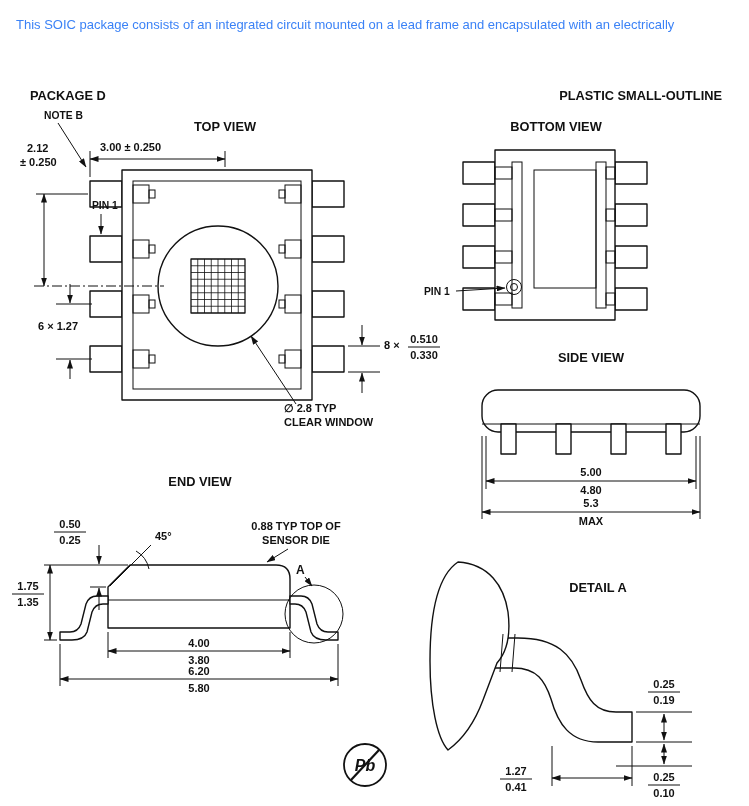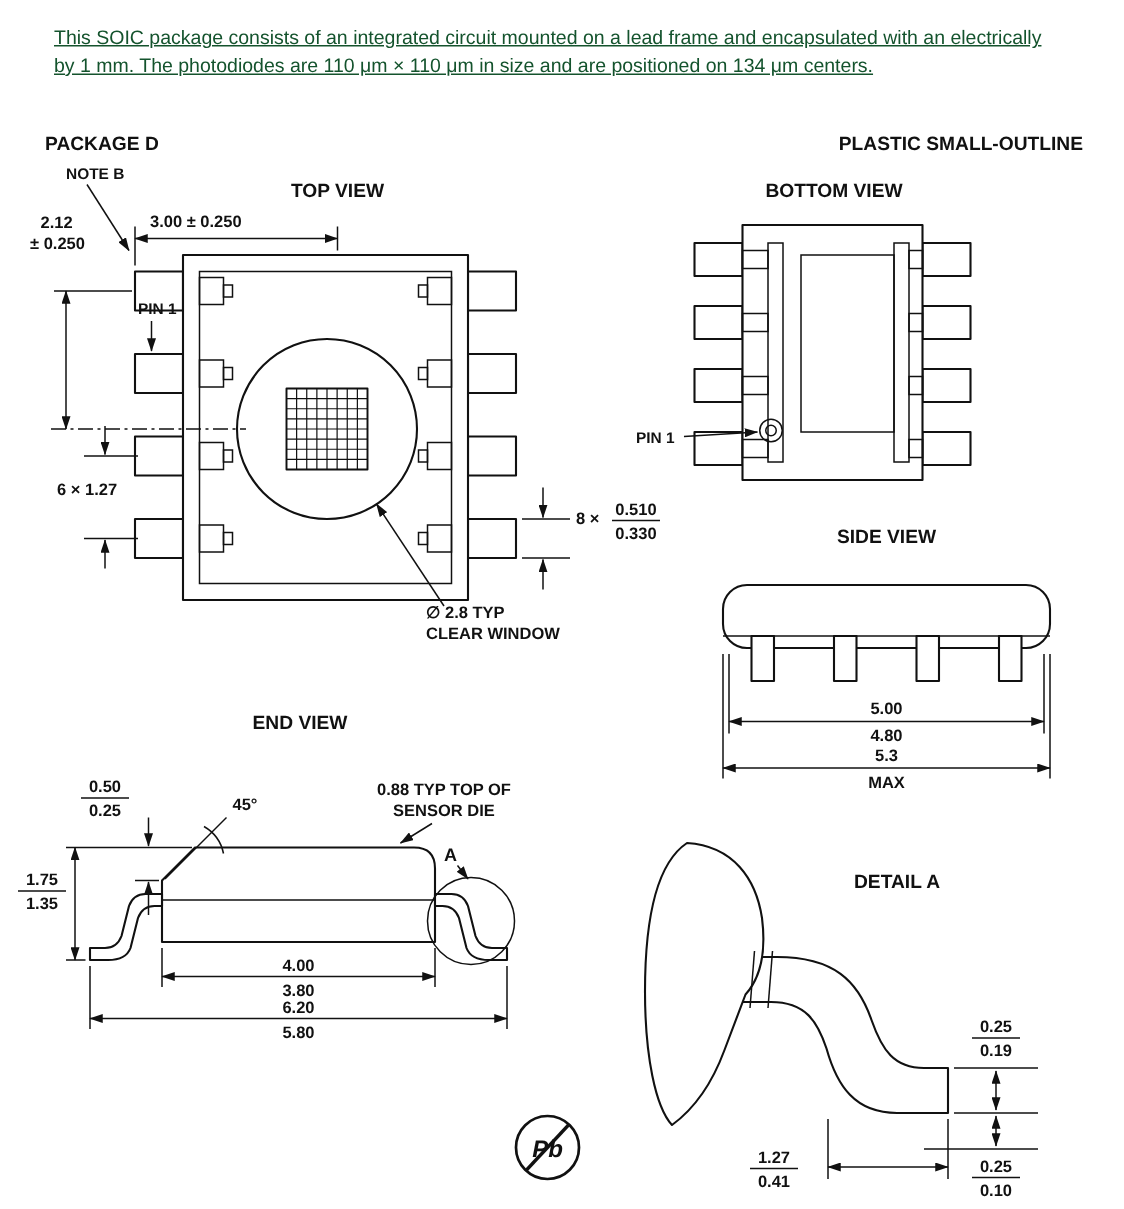--- a/index.html
+++ b/index.html
@@ -1,19 +1,19 @@
 <!DOCTYPE html>
 <html><head>
 <meta charset="utf-8">
 <style>
   html,body { margin:0; padding:0; background:#fff; }
   .page { position:relative; width:749px; height:806px; background:#fff;
           font-family:"Liberation Sans", sans-serif; overflow:hidden; }
-  .intro { position:absolute; left:36px; top:16px; width:712px;
-           font-size:13px; line-height:1.45; color:#14532d;text-decoration:underline; }
+  .intro { position:absolute; left:16px; top:16px; width:712px;
+           font-size:13px; line-height:1.45; color:#3b82f6; }
   .intro div { white-space:nowrap; }
   svg.drawing { position:absolute; left:0; top:0; }
   svg text { font-family:"Liberation Sans", sans-serif; font-weight:700;
              font-size:11px; fill:#111; }
   .t13 { font-size:12.8px; }
   .t10 { font-size:10.3px; }
   .mid { text-anchor:middle; }
   .end { text-anchor:end; }
   .pb  { font-style:italic; font-size:16px; }
   .ln  { fill:none; stroke:#111; stroke-width:1.4; stroke-linejoin:round; }
@@ -257,16 +257,15 @@
 
   <g>
     <circle class="ln" cx="365" cy="765" r="21" style="stroke-width:1.8"></circle>
     <text x="365" y="771" class="mid pb">Pb</text>
     <line x1="351" y1="780" x2="379" y2="750" stroke="#111" stroke-width="2.2"></line>
   </g>
 </svg>
 
 <div class="intro">
   <div>This SOIC package consists of an integrated circuit mounted on a lead frame and encapsulated with an electrically</div>
-  <div>by 1 mm. The photodiodes are 110 μm × 110 μm in size and are positioned on 134 μm centers.</div>
 </div>
 
 </div>
 
 </body></html>

